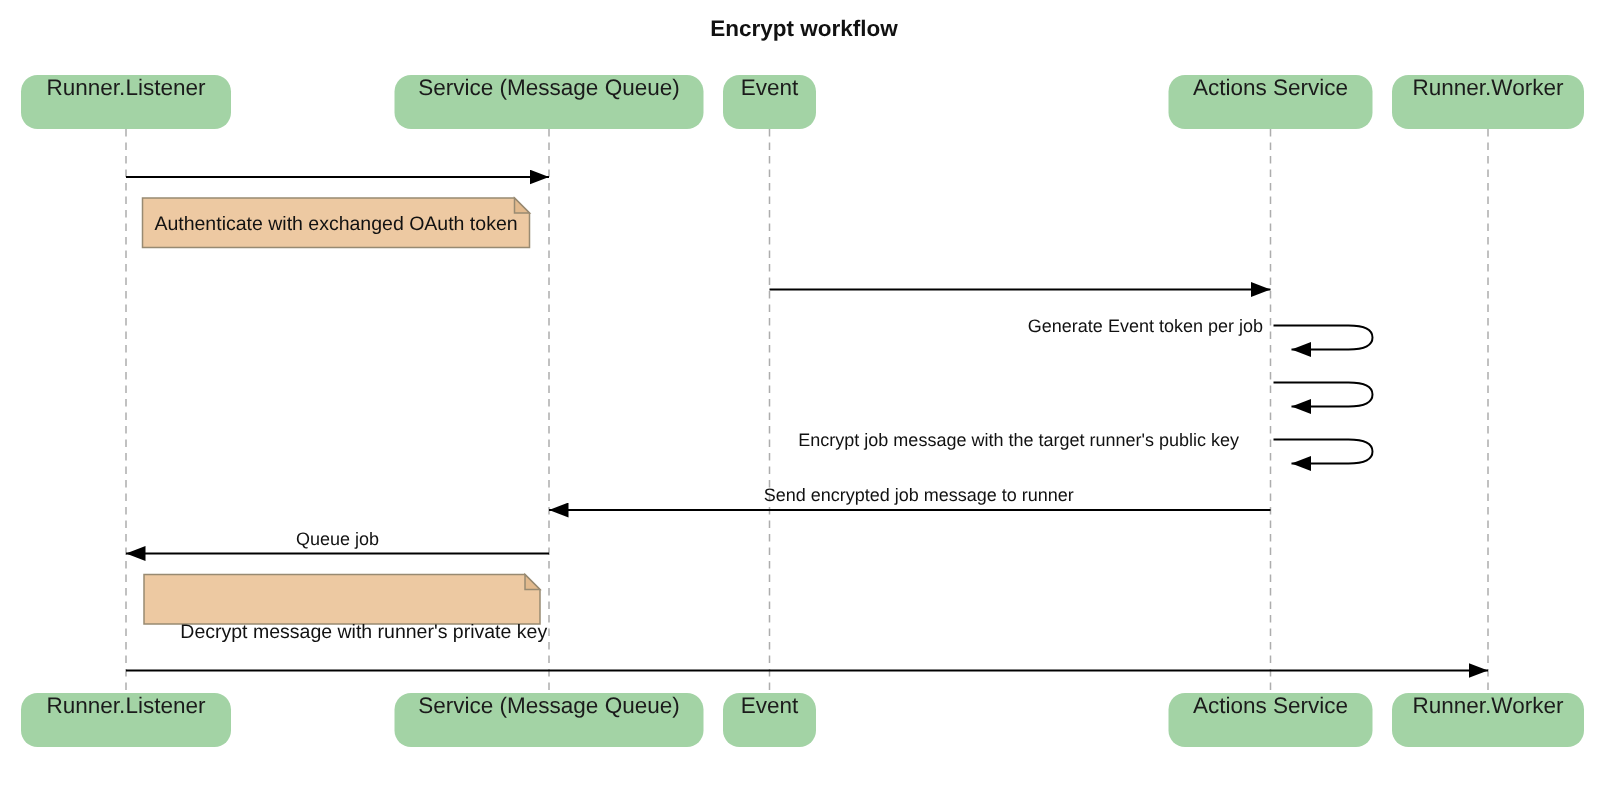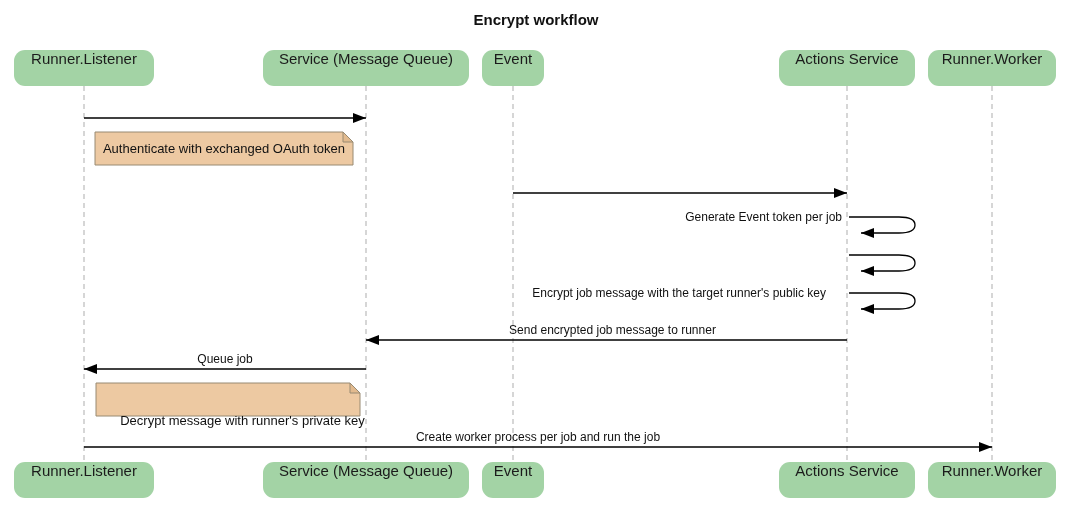--- a/index.html
+++ b/index.html
@@ -107,16 +107,15 @@
     <div class="actor" style="left: 779px; width: 136px; top: 462px; height: 36px; background: rgb(163, 211, 165); color: rgb(27, 27, 27);">
       <span>Actions Service</span>
     </div>
     <div class="actor" style="left: 928px; width: 128px; top: 462px; height: 36px; background: rgb(163, 211, 165); color: rgb(27, 27, 27);">
       <span>Runner.Worker</span>
     </div>
     <div class="msg-label self" style="right: 230px; top: 210px; color: rgb(17, 17, 17);">Generate Event token per job</div>
     <div class="msg-label self" style="right: 246px; top: 286px; color: rgb(17, 17, 17);">Encrypt job message with the target runner's public key</div>
     <div class="msg-label span" style="left: 372px; width: 481px; top: 323px; color: rgb(17, 17, 17);">Send encrypted job message to runner</div>
     <div class="msg-label span" style="left: 84px; width: 282px; top: 352px; color: rgb(17, 17, 17);">Queue job</div>
-    <div class="msg-label span" style="left: 84px; width: 908px; top: 430px; color: rgb(17, 17, 17);">Create worker process per job and run the job</div>
     <div class="note-label" style="left: 95px; top: 132px; width: 258px; height: 33px;">Authenticate with exchanged OAuth token</div>
     <div class="note-label" style="left: 96px; top: 392px; width: 293px; height: 33px; margin-top: 12px;">Decrypt message with runner's private key</div>
   </div>
 
 </body></html>

